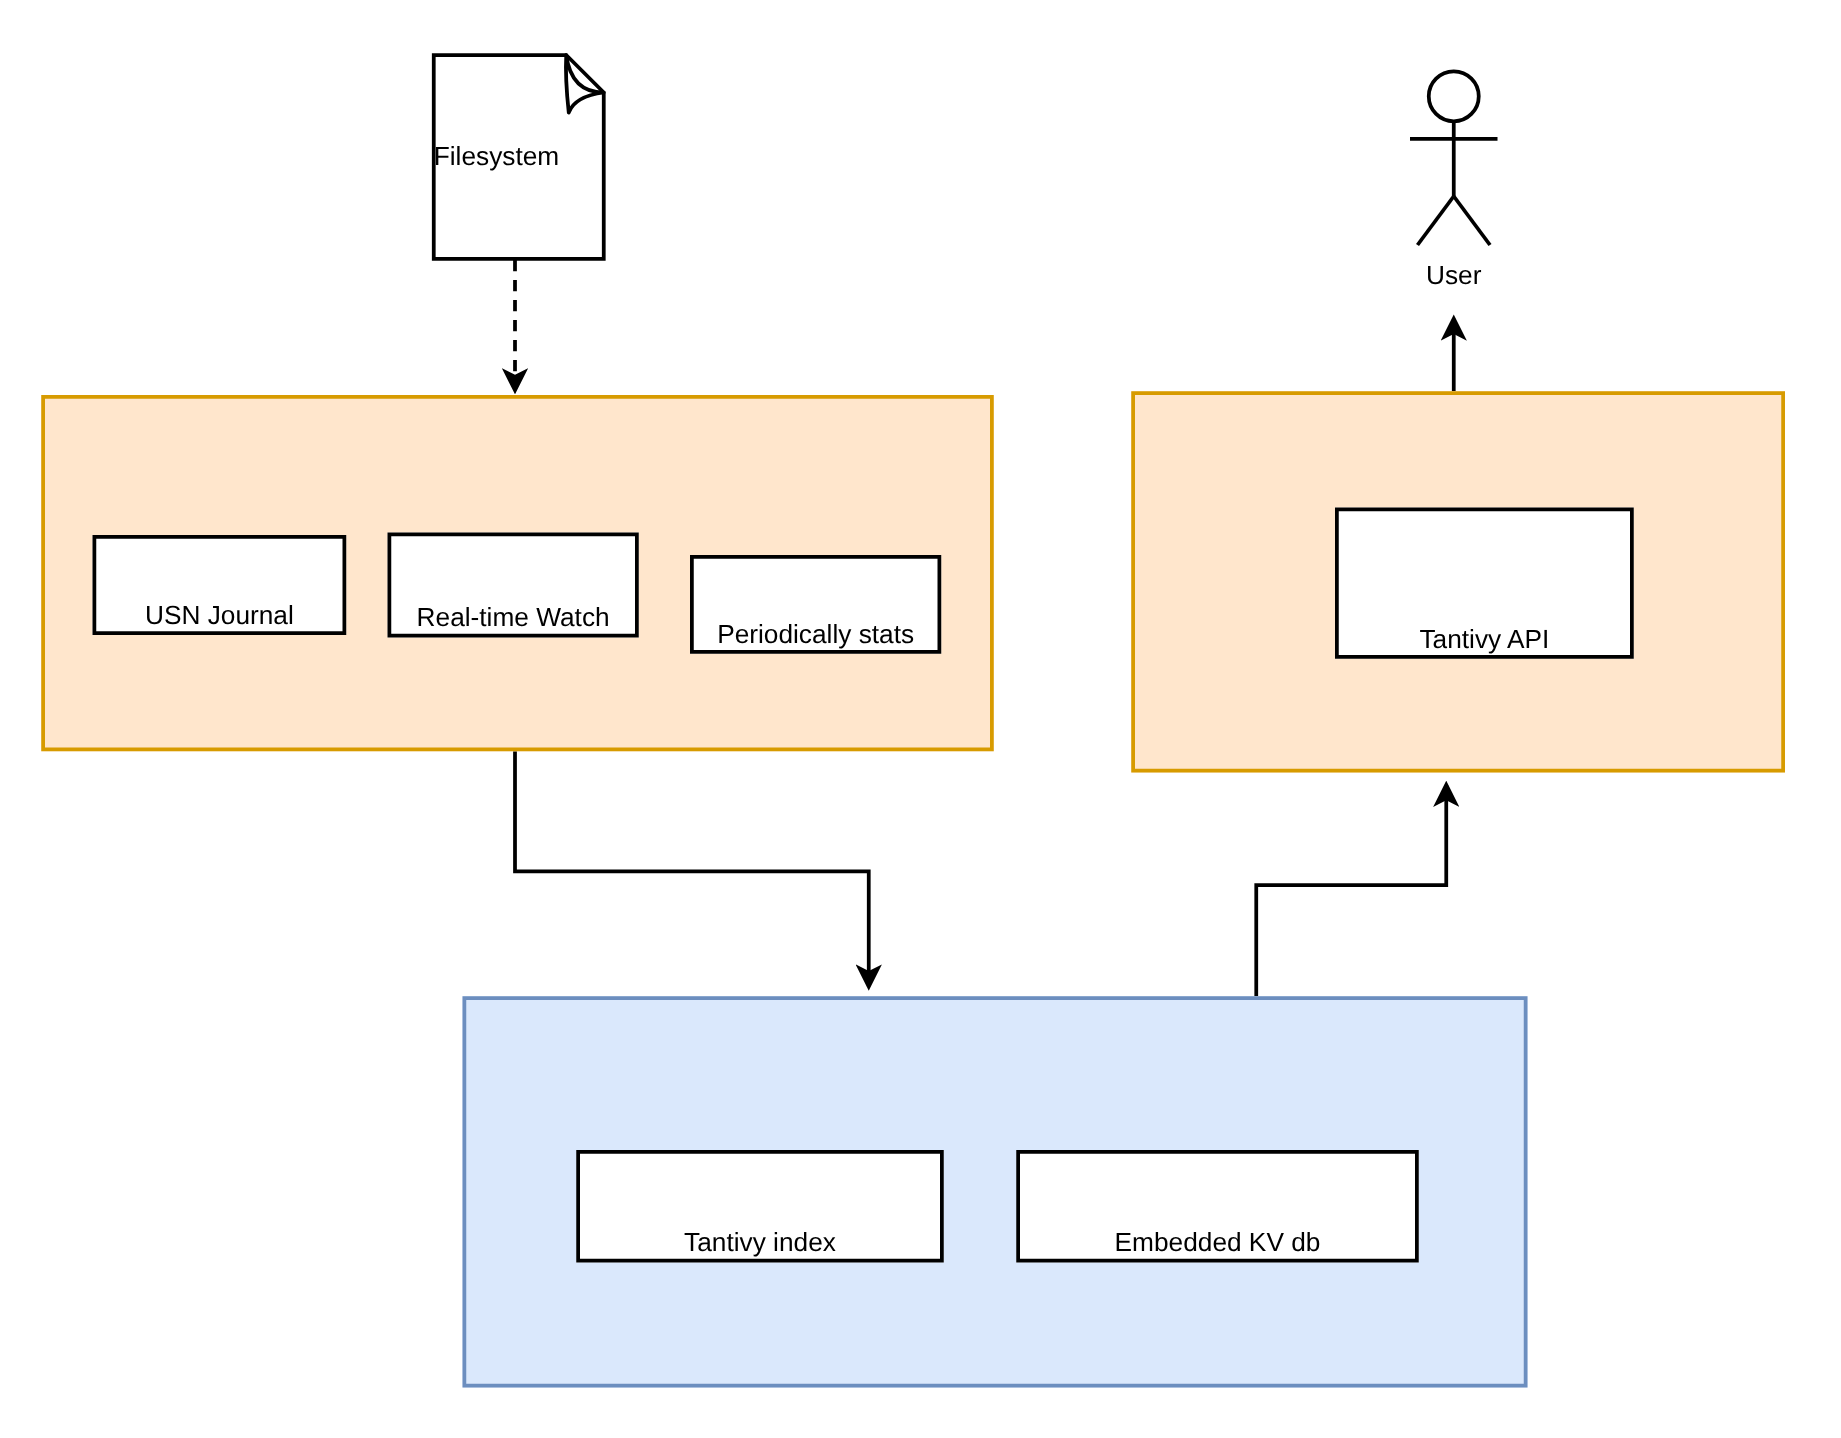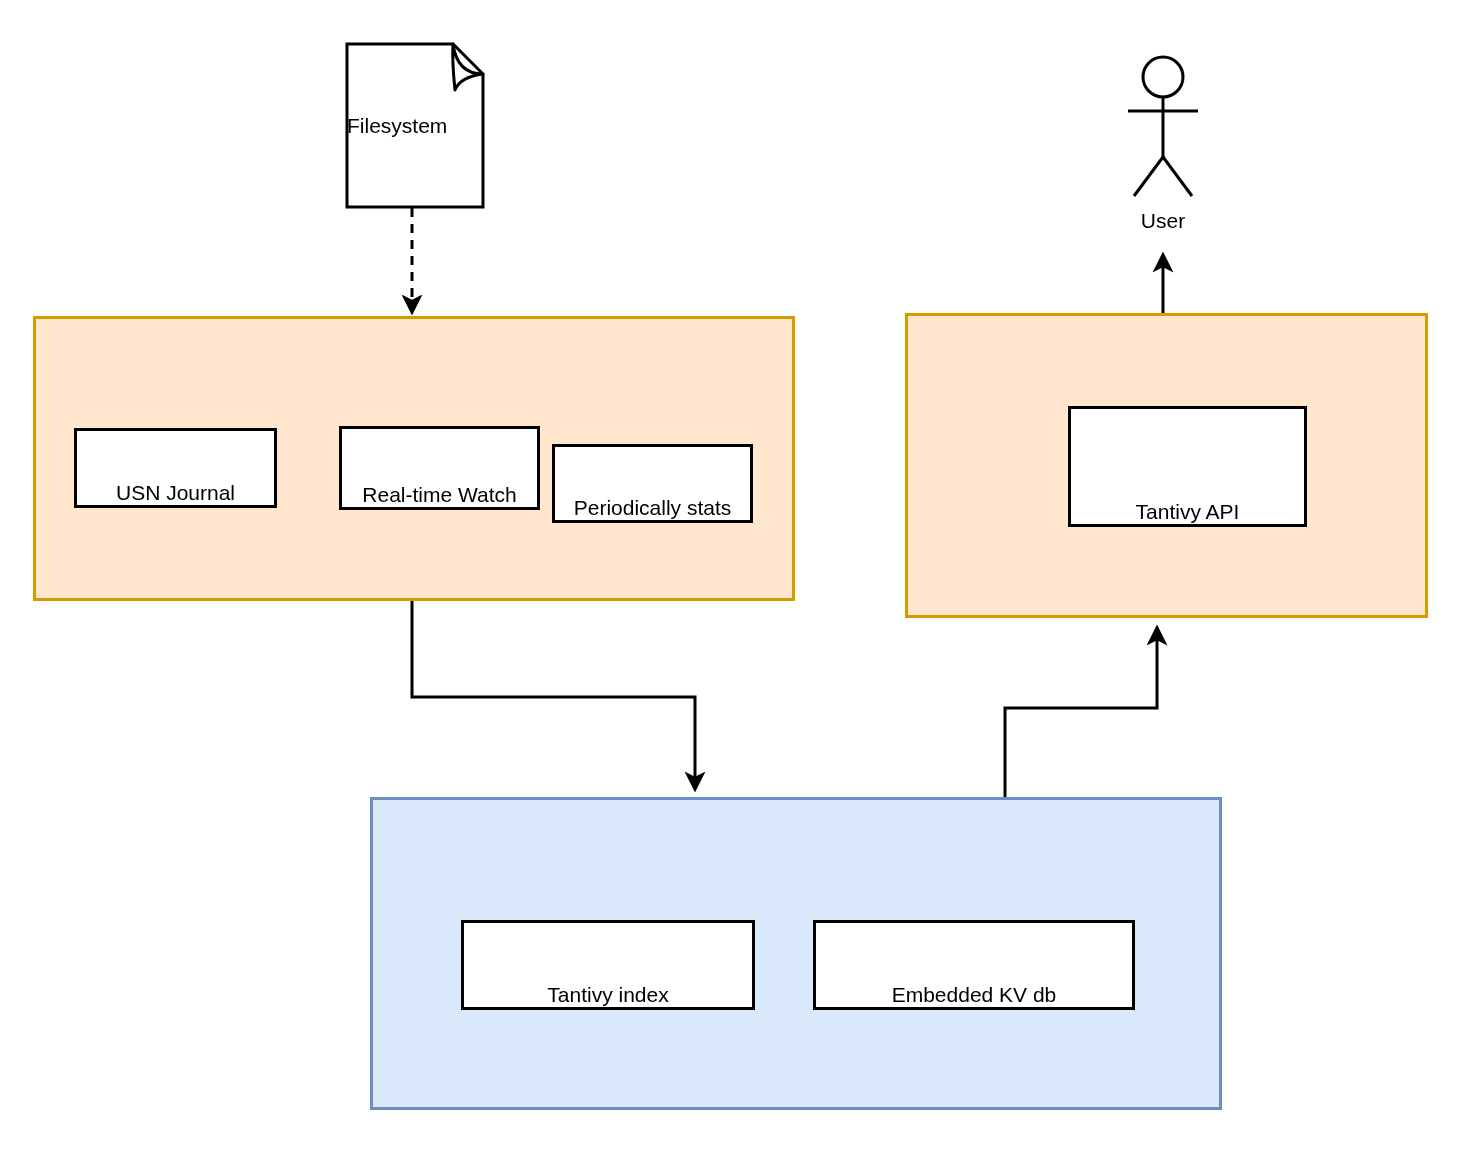--- a/index.html
+++ b/index.html
@@ -118,21 +118,21 @@
   </svg>
 
   <div class="actor-label" style="left:1113px; top:209px; width:100px;">User</div>
 
   <div class="group-box group-orange" style="left:33px; top:316px; width:762px; height:285px;"></div>
 
   <div class="leaf-box" style="left:74px; top:428px; width:203px; height:80px;">
     <span class="leaf-text">USN Journal</span>
   </div>
 
-  <div class="leaf-box" style="left:310px; top:426px; width:201px; height:84px;margin-left:29px;">
+  <div class="leaf-box" style="left:310px; top:426px; width:201px; height:84px;">
     <span class="leaf-text">Real-time Watch</span>
   </div>
 
   <div class="leaf-box" style="left:552px; top:444px; width:201px; height:79px;">
     <span class="leaf-text">Periodically stats</span>
   </div>
 
   <div class="group-box group-orange" style="left:905px; top:313px; width:523px; height:305px;"></div>
 
   <div class="leaf-box" style="left:1068px; top:406px; width:239px; height:121px;">

